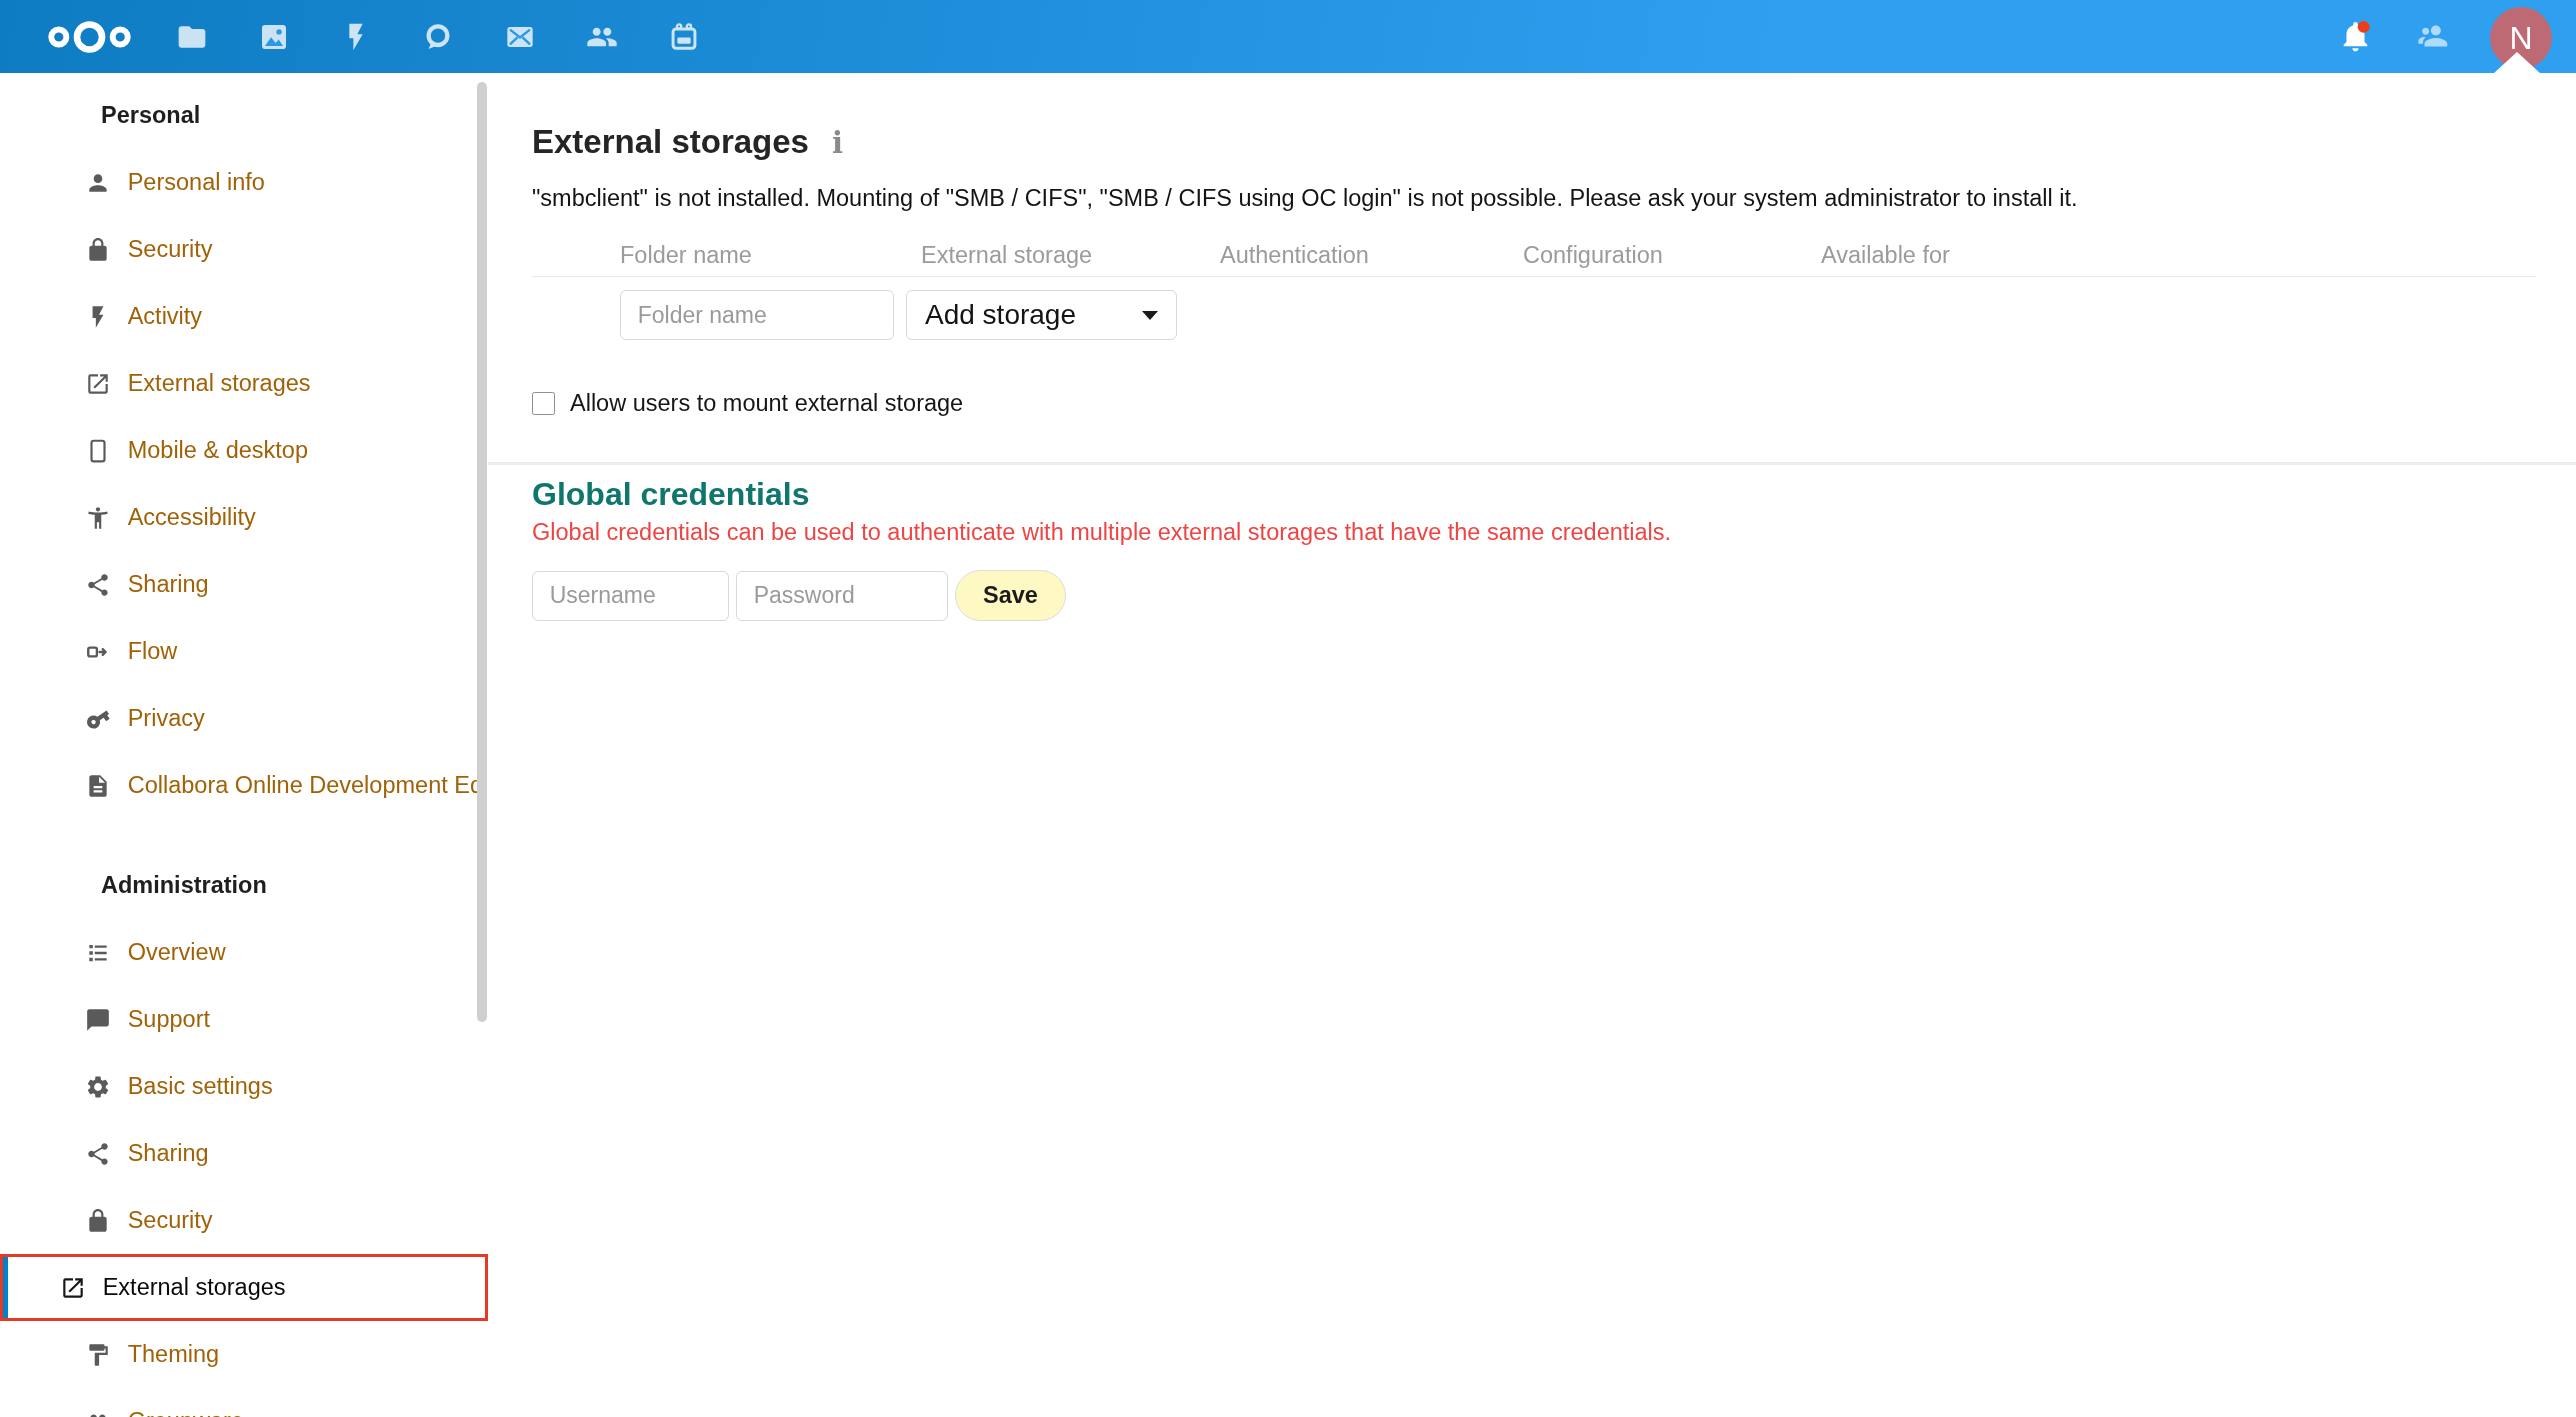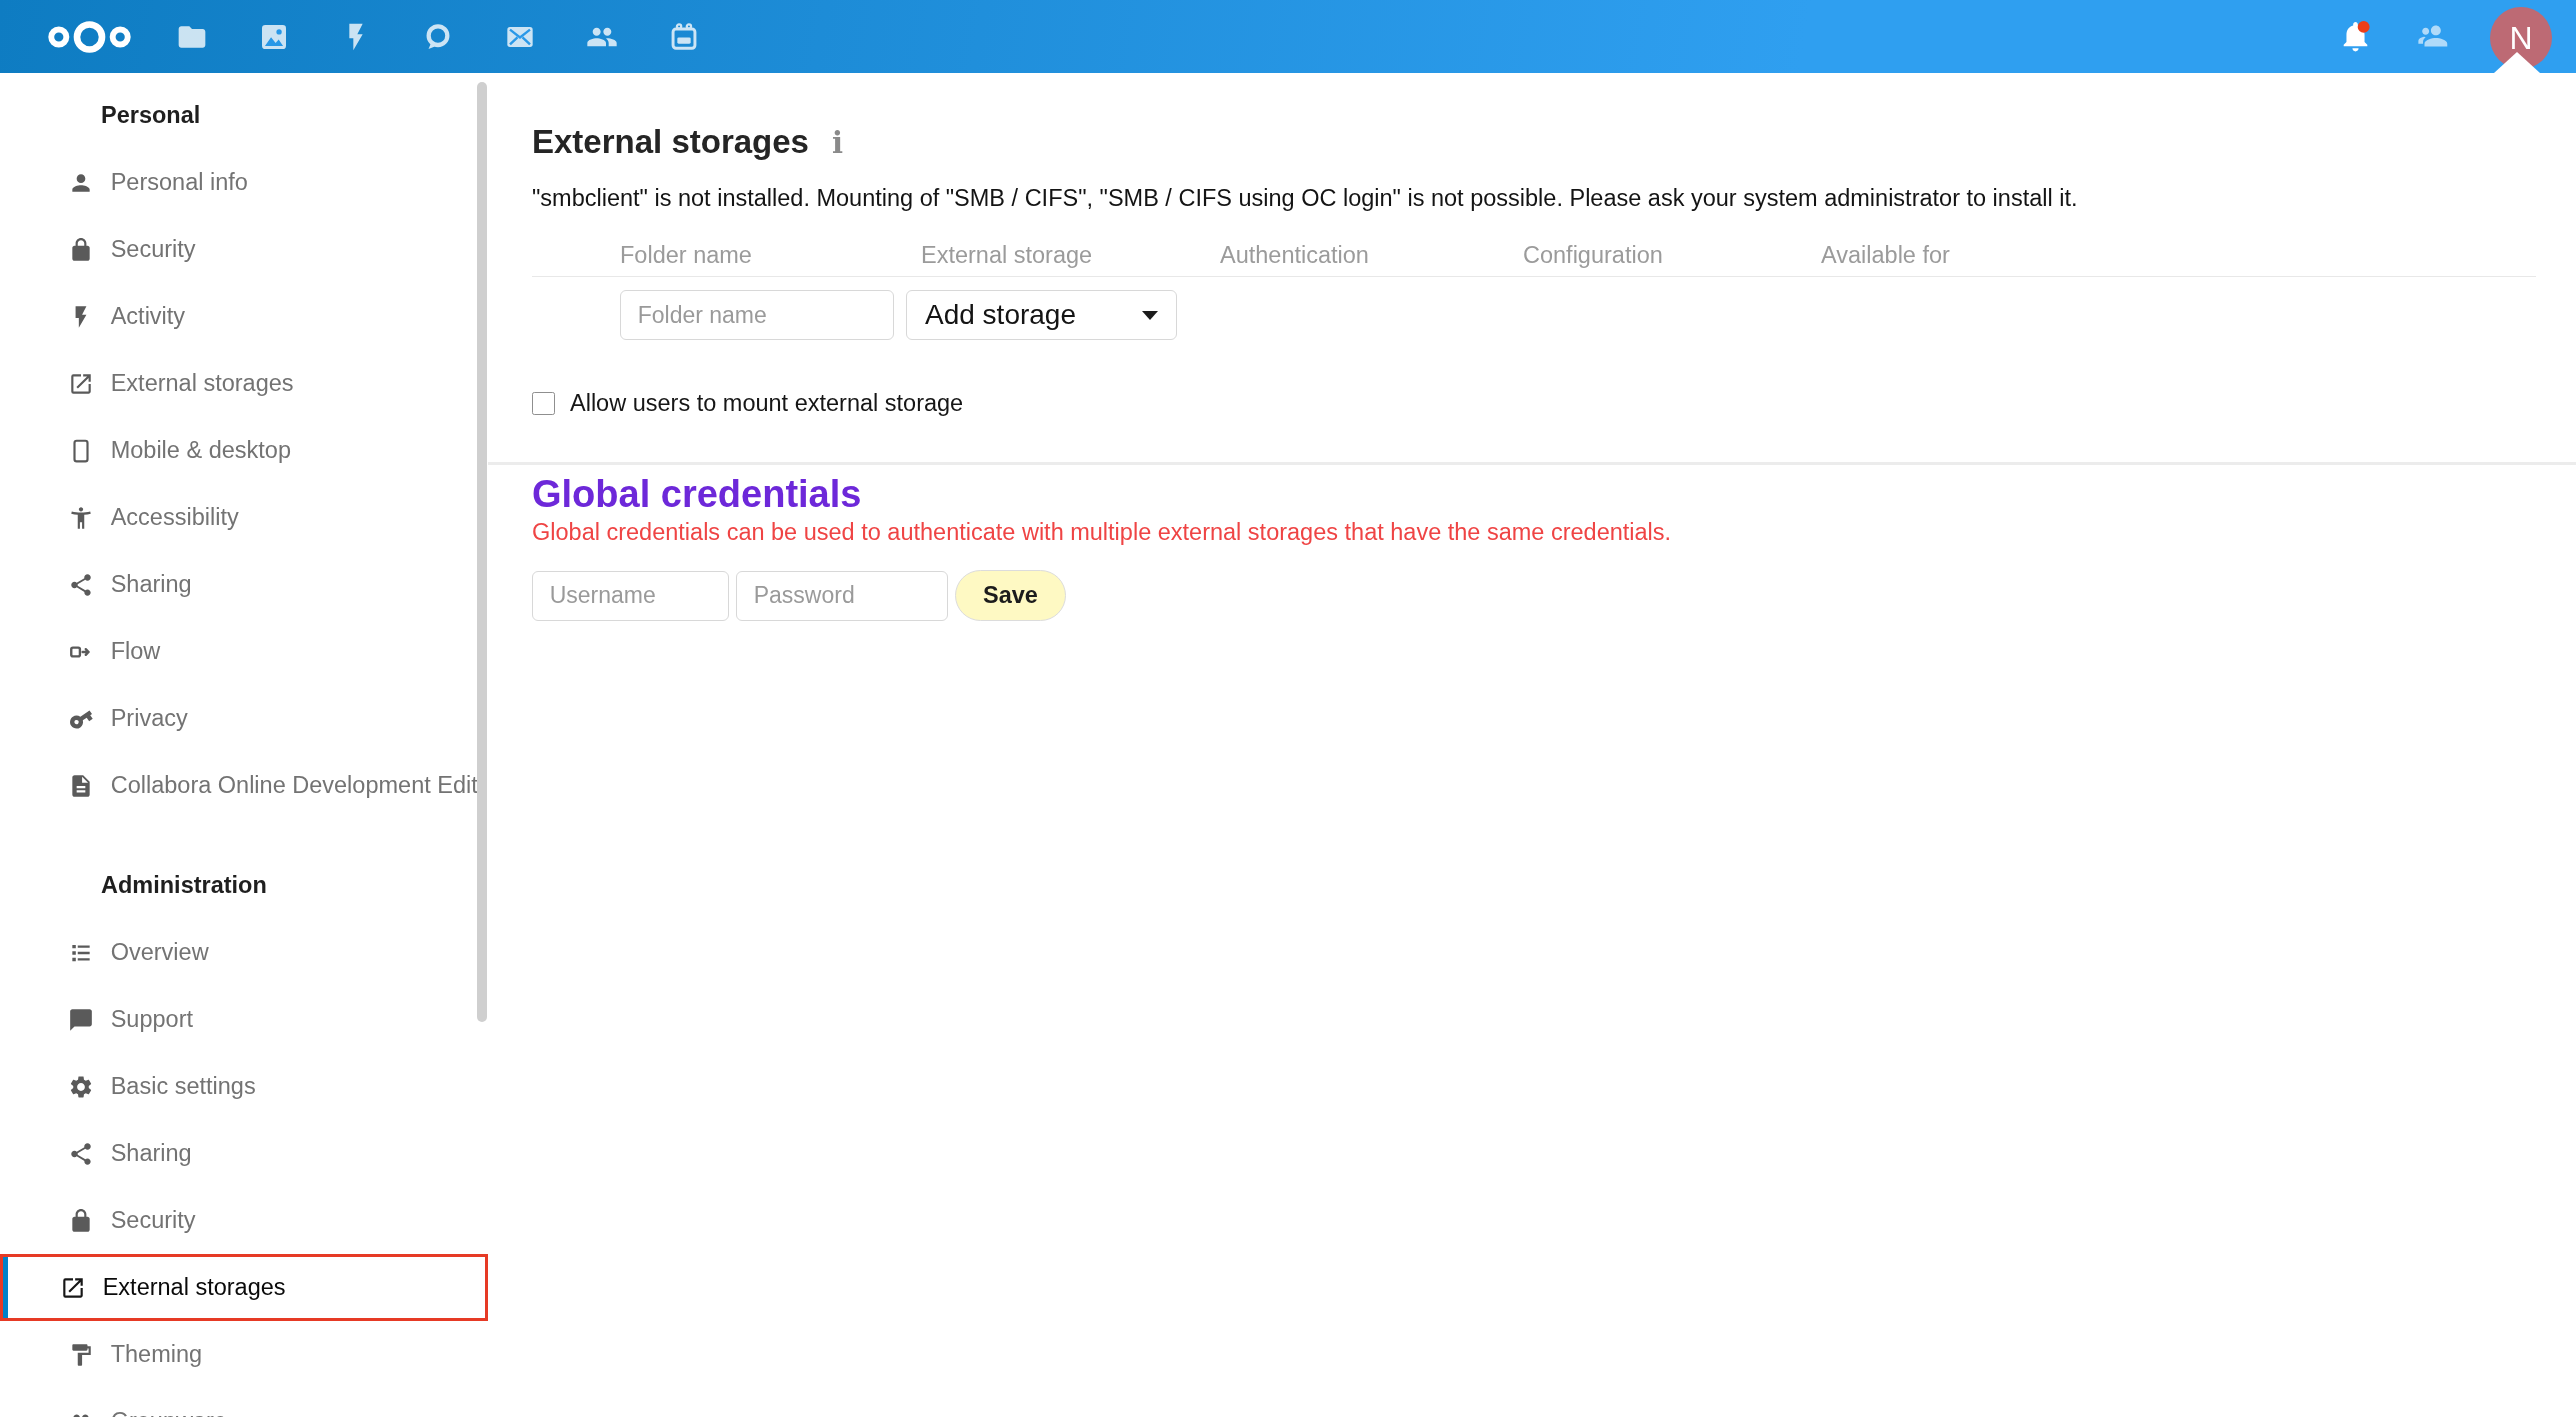--- a/index.html
+++ b/index.html
@@ -32,22 +32,22 @@
   
   #sidebar{
     position:absolute;left:0;top:82px;width:488px;height:1344px;background:#fff;overflow:hidden;
   }
   .caption{
     height:67px;display:flex;align-items:center;padding-left:101px;
     font-size:23.5px;font-weight:700;color:#1f1f1f;white-space:nowrap;
   }
   .caption.gap{margin-top:33px;}
   .nav-item{
-    height:67px;display:flex;align-items:center;padding-left:68px;gap:16.7px;
-    font-size:23.5px;color:#737373;white-space:nowrap;overflow:hidden;cursor:pointer;
+    height:67px;display:flex;align-items:center;padding-left:85px;gap:16.7px;
+    font-size:23.5px;color:#a16207;white-space:nowrap;overflow:hidden;cursor:pointer;
     box-sizing:border-box;position:relative;
   }
   .nav-item .icon{width:26px;height:26px;flex:0 0 26px;display:block;color:#5a5a5a;}
   .nav-item .icon svg{width:26px;height:26px;display:block;fill:currentColor;}
   .nav-item.active{color:#0a0a0a;}
   .nav-item.active .icon{color:#171717;}
   .nav-item.active::before{
     content:"";position:absolute;left:0;top:0;bottom:0;width:4.5px;background:var(--accent,#0082c9);
   }
   .nav-item.annotated{border:3.8px solid var(--annot,#e63a25);padding-left:57px;}
@@ -87,21 +87,21 @@
   }
   
   #allow-row{display:flex;align-items:center;gap:15px;margin-top:25px;}
   .cb{
     width:23px;height:23px;box-sizing:border-box;border:1.5px solid #8f8f8f;border-radius:2.3px;background:#fff;
     display:inline-block;cursor:pointer;flex:0 0 23px;
   }
   #allow-label{font-size:23.5px;color:#161616;}
   
   #divider{height:2.3px;background:#ececec;border:none;margin:45px 0 0 0;width:100%;}
-  #gc-title{font-size:38px;line-height:38px;font-weight:700;color:#6d28d9;margin:10.6px 0 0 0;}
+  #gc-title{font-size:32px;line-height:38px;font-weight:700;color:#0f766e;margin:10.6px 0 0 0;}
   #gc-desc{font-size:23.5px;line-height:33px;color:#ef4444;margin:3px 0 0 0;}
   #gc-form{display:flex;align-items:center;gap:7px;margin-top:21px;}
   #username-input{width:197px;}
   #password-input{width:212px;}
   #save-btn{
     height:51px;border-radius:26px;background:#fef9c3;border:1.5px solid #dcdcdc;
     font-family:"Liberation Sans",sans-serif;font-size:23.5px;font-weight:700;color:#1c1c1c;
     padding:0 27px;cursor:pointer;
   }
 </style>

